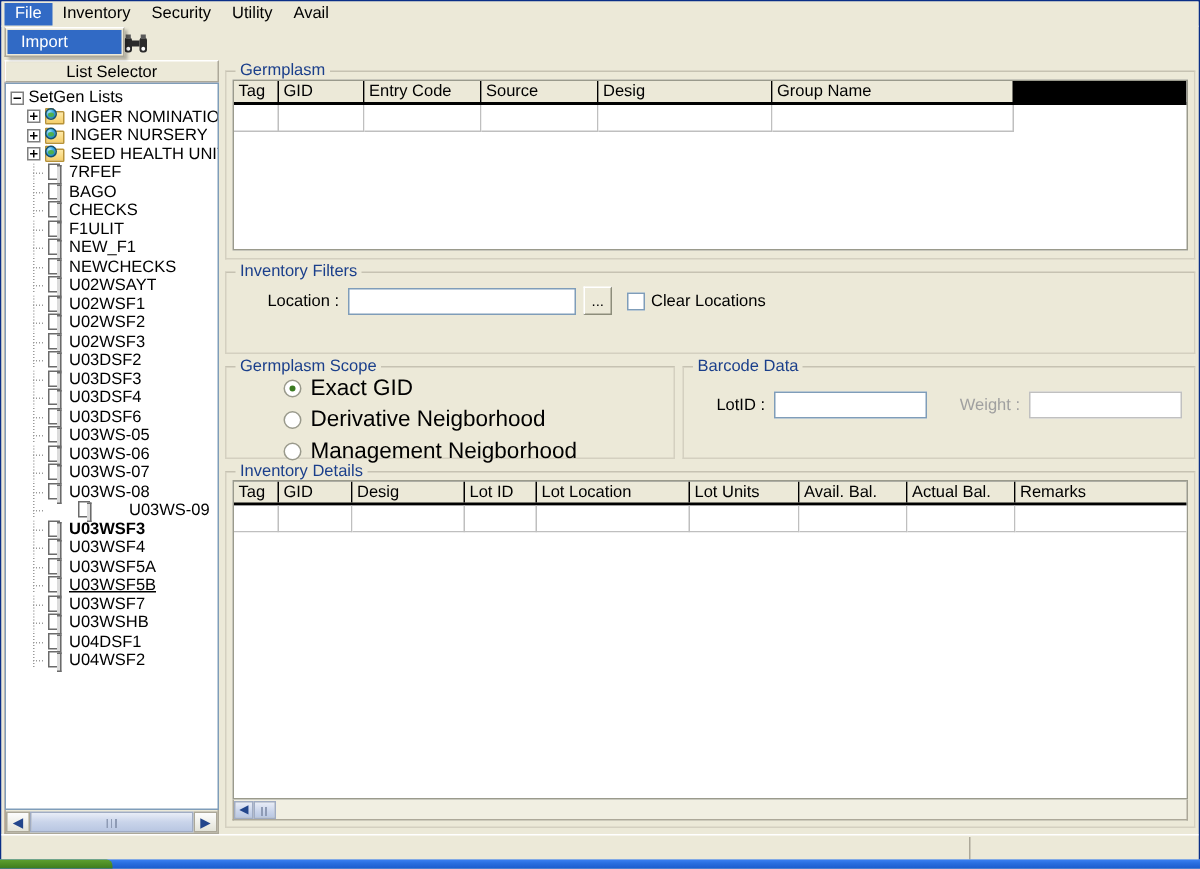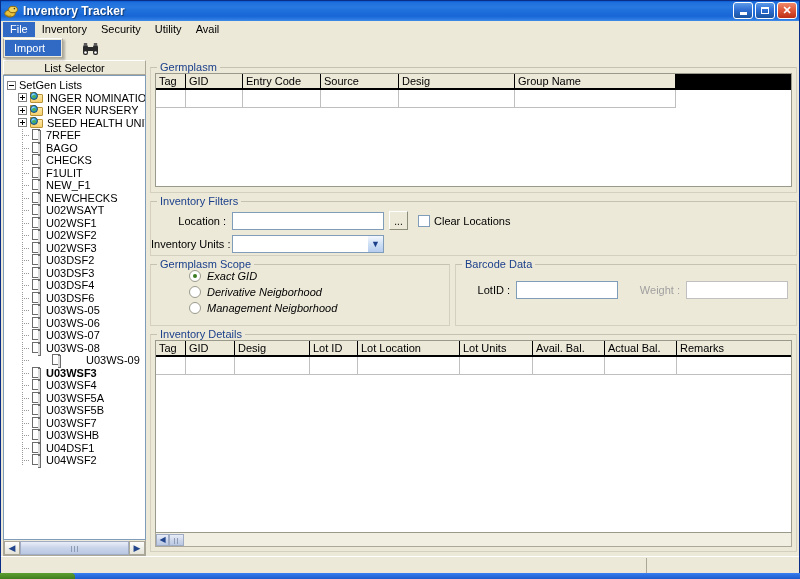--- a/index.html
+++ b/index.html
@@ -96,21 +96,21 @@
   #tool-binoculars {
     position: absolute; left: 80px; top: 2px;
     width: 19px; height: 18px;
     display: flex; align-items: center; justify-content: center;
     cursor: pointer;
   }
   
   #file-dropdown {
     position: absolute;
     left: 2px; top: 0px;
-    width: 60px; height: 20px;
+    width: 80px; height: 20px;
     background: #ece9d8;
     border: 1px solid #aca899;
     border-top-color: #fff;
     box-shadow: 2px 2px 2px rgba(0,0,0,.25);
     z-index: 20;
     padding: 1px;
   }
   #menu-import {
     height: 16px;
     background: #316ac5;
@@ -380,21 +380,21 @@
     background: #ffffff;
     border: 1px solid #9a9a8c;
     flex: 0 0 auto;
     position: relative;
     cursor:pointer;
   }
   .radio.sel::after {
     content:""; position:absolute; left:3px; top:3px;
     width:4px;height:4px;border-radius:50%;background:#3a7a21;
   }
-  .radio-label { font-size:11px; color:#000; white-space:nowrap;font-style:italic; }
+  .radio-label { font-size:15px; color:#000; white-space:nowrap; }
   .disabled-label { color: #a0a0a0; }
   .txtbox.disabled { border-color:#c0c0c0; background:#ffffff; }
 
   
   #details-hscroll {
     height: 14px;
     background: #f1efe2;
     border: 1px solid #aca899;
     border-top: none;
     display:flex; align-items:center;
@@ -439,42 +439,20 @@
     position:absolute; left:0; bottom:0; width: 75px; height: 6px;
     background: linear-gradient(to bottom,#5ea030,#3e7c1c);
     border-radius: 0 4px 0 0;
   }
 </style>
 </head>
 <body>
 
 <div id="app-window">
 
-  <div id="title-bar">
-    <div id="title-icon">
-      <svg width="15" height="15" viewBox="0 0 15 15">
-        <ellipse cx="6" cy="9.5" rx="5.2" ry="3.6" fill="#e8c03a" stroke="#8a6a10" stroke-width="1"></ellipse>
-        <ellipse cx="9" cy="5.5" rx="4.4" ry="3.2" fill="#f2d45c" stroke="#8a6a10" stroke-width="1"></ellipse>
-        <circle cx="10.4" cy="4.6" r="0.8" fill="#3b3b1a"></circle>
-        <path d="M2 11 q2 2 5 1" stroke="#8a6a10" stroke-width="0.8" fill="none"></path>
-      </svg>
-    </div>
-    <div id="title-text">Inventory Tracker</div>
-    <div id="win-buttons">
-      <div class="win-btn min">
-          <span class="glyph-min"></span>
-        </div>
-      <div class="win-btn max">
-          <span class="glyph-max"></span>
-        </div>
-      <div class="win-btn close">
-          <span class="glyph-close">✕</span>
-        </div>
-    </div>
-  </div>
 
   <div id="menu-bar">
     <div class="menu-item open">File</div>
     <div class="menu-item">Inventory</div>
     <div class="menu-item">Security</div>
     <div class="menu-item">Utility</div>
     <div class="menu-item">Avail</div>
   </div>
 
   <div id="toolbar">
@@ -682,21 +660,21 @@
                 </span>
                 <span class="tlabel">U03WSF4</span>
               </div>
               <div class="tnode" style="padding-left: 11px;">
                 <span class="dotline"></span>
                 <span class="ico-page">
                   <span class="pg"></span>
                 </span>
                 <span class="tlabel">U03WSF5A</span>
               </div>
-              <div class="tnode" style="padding-left: 11px;">
+              <div class="tnode" style="padding-left: 11px; text-decoration: underline;">
                 <span class="dotline"></span>
                 <span class="ico-page">
                   <span class="pg"></span>
                 </span>
                 <span class="tlabel">U03WSF5B</span>
               </div>
               <div class="tnode" style="padding-left: 11px;">
                 <span class="dotline"></span>
                 <span class="ico-page">
                   <span class="pg"></span>
@@ -765,26 +743,20 @@
       <div class="groupbox" style="height:55px;margin-top:8px;">
         <div class="gb-title">Inventory Filters</div>
         <div style="position:absolute;left:0;top:9px;width:100%;">
           <div style="display:flex;align-items:center;">
             <div class="frm-label" style="width:75px;">Location :</div>
             <div class="txtbox" style="width:152px;margin-left:6px;"></div>
             <div class="btn-small" style="margin-left:5px;">...</div>
             <span class="chk" style="margin-left:10px;"></span>
             <span style="font-size:11px;margin-left:4px;">Clear Locations</span>
           </div>
-          <div style="display:flex;align-items:center;margin-top:5px;">
-            <div class="frm-label" style="width:75px;">Inventory Units :</div>
-            <div class="combo" style="width:152px;margin-left:6px;">
-              <span class="combo-arrow">▼</span>
-            </div>
-          </div>
         </div>
       </div>
 
       <div style="display:flex;gap:5px;margin-top:8px;flex:0 0 auto;">
         <div class="groupbox" style="width:300px;height:62px;margin-top:0;">
           <div class="gb-title" style="top:-7px;">Germplasm Scope</div>
           <div style="padding:5px 0 0 38px;">
             <div class="radio-row" style="margin-bottom:4px;">
               <span class="radio sel"></span>
               <span class="radio-label">Exact GID</span>

